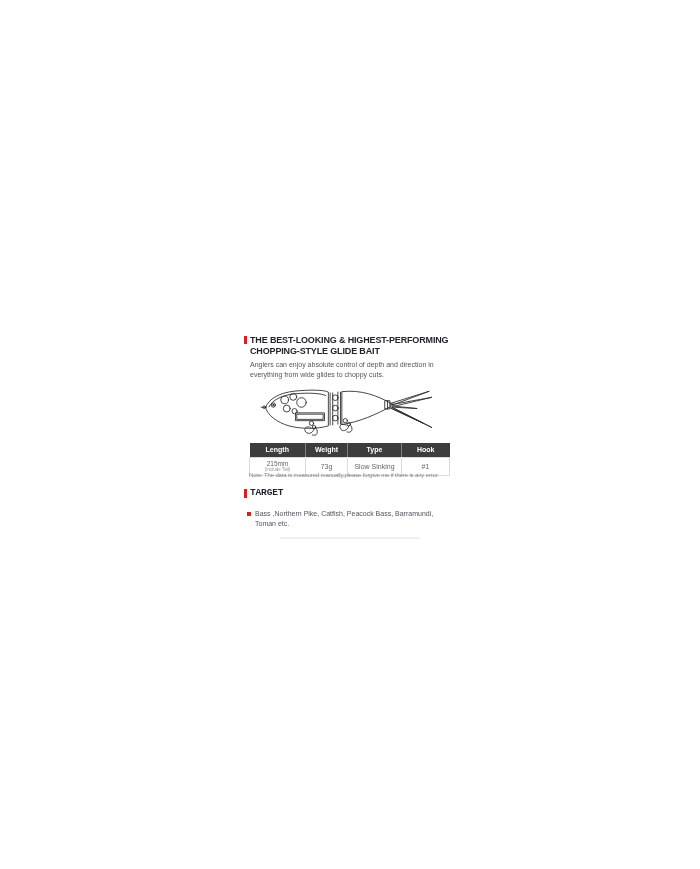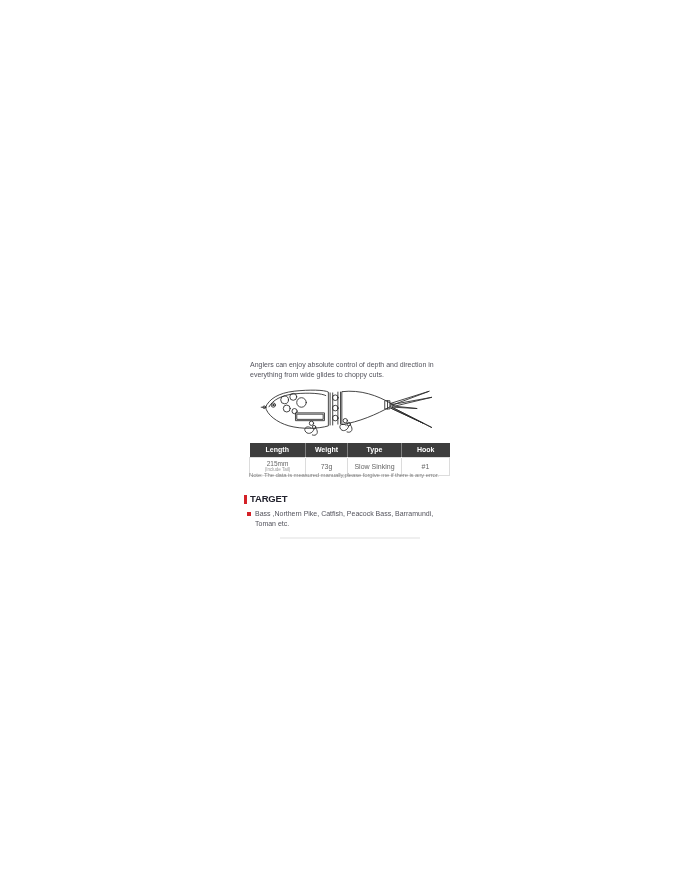--- a/index.html
+++ b/index.html
@@ -89,21 +89,21 @@
 
   .spec-note {
     position: absolute;
     top: 137px; left: 5px;
     font-size: 6px;
     letter-spacing: -0.15px;
     color: #828282;
     white-space: nowrap;
   }
 
-  .target-head { top: 159px; }
+  .target-head { top: 153px; font-family: Liberation Mono, monospace; }
   .target-head .accent-bar { height: 9px; top: 1px; }
   .target-head .title-lines { font-size: 9.5px; }
 
   .target-item {
     position: absolute;
     top: 174px; left: 3px;
   }
   .bullet-square {
     position: absolute;
     left: 0; top: 2.5px;
@@ -124,20 +124,27 @@
     width: 140px; height: 2px;
     background: #efefef;
   }
 </style>
 </head>
 <body>
 
 <div class="page">
   <div class="content">
 
+    <div class="sec-head hero-title">
+      <span class="accent-bar"></span>
+      <div class="title-lines">
+        <div>THE BEST-LOOKING &amp; HIGHEST-PERFORMING</div>
+        <div>CHOPPING-STYLE GLIDE BAIT</div>
+      </div>
+    </div>
 
     <div class="hero-desc">
       <div>Anglers can enjoy absolute control of depth and direction in</div>
       <div>everything from wide glides to choppy cuts.</div>
     </div>
 
     <div class="lure-figure">
       <svg viewBox="0 0 400 120" xmlns="http://www.w3.org/2000/svg">
         <g fill="none" stroke="#2a2a2a" stroke-width="2" stroke-linejoin="round" stroke-linecap="round">
 

